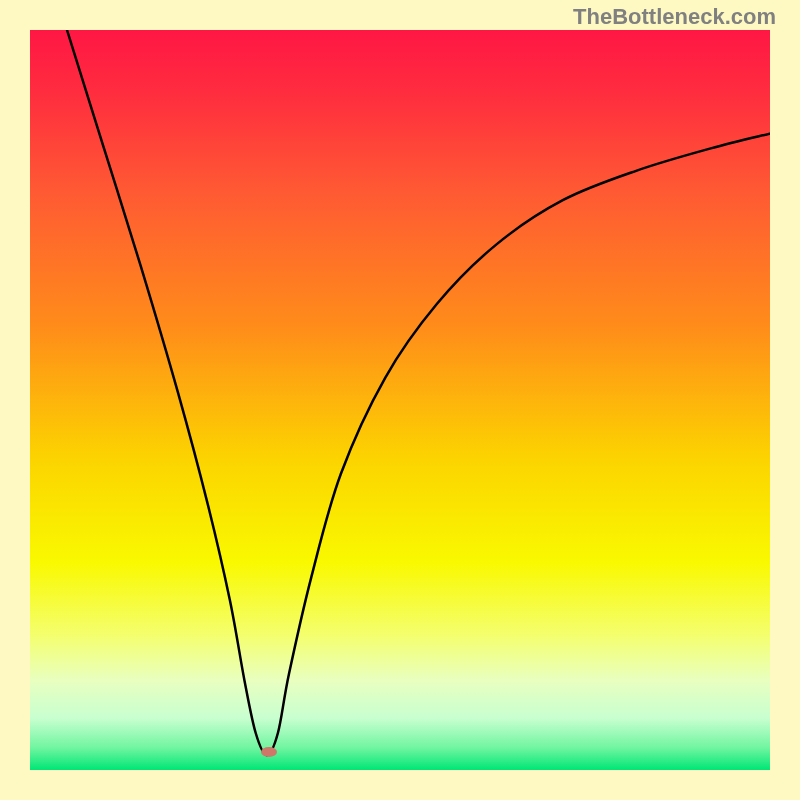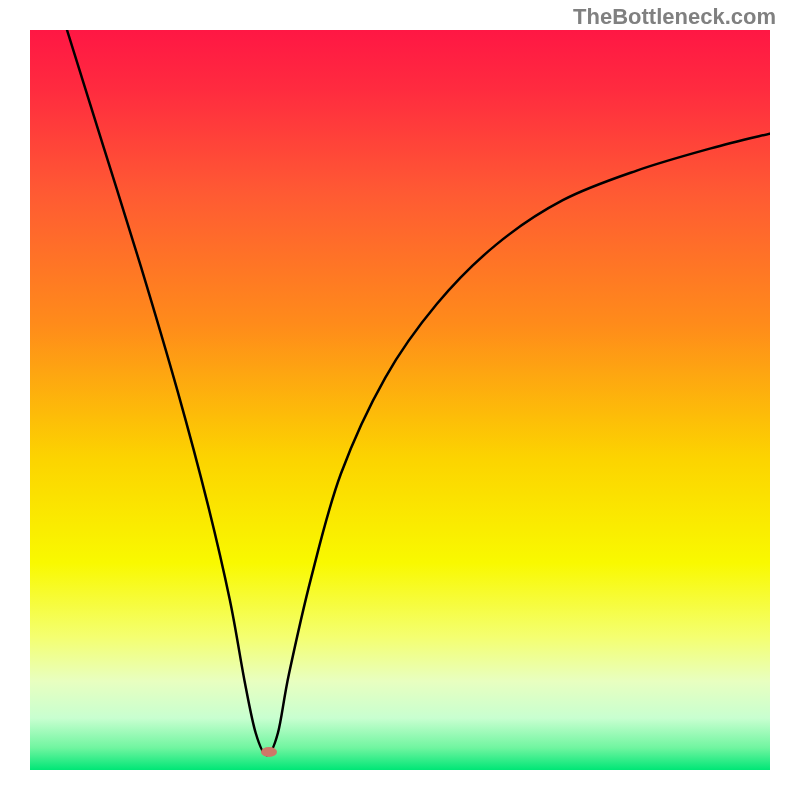--- a/index.html
+++ b/index.html
@@ -1,20 +1,20 @@
 <!DOCTYPE html>
 <html><head>
 <meta charset="utf-8">
 <style>
   * { margin: 0; padding: 0; box-sizing: border-box; }
   html, body { width: 800px; height: 800px; overflow: hidden; background: #000; }
   .container {
     width: 800px;
     height: 800px;
-    background: #ffffff;
+    background: #fef9c3;
     position: relative;
   }
   .watermark {
     position: absolute;
     top: 4px;
     right: 24px;
     color: #808080;
     font-family: Arial, Helvetica, sans-serif;
     font-size: 22px;
     font-weight: bold;

